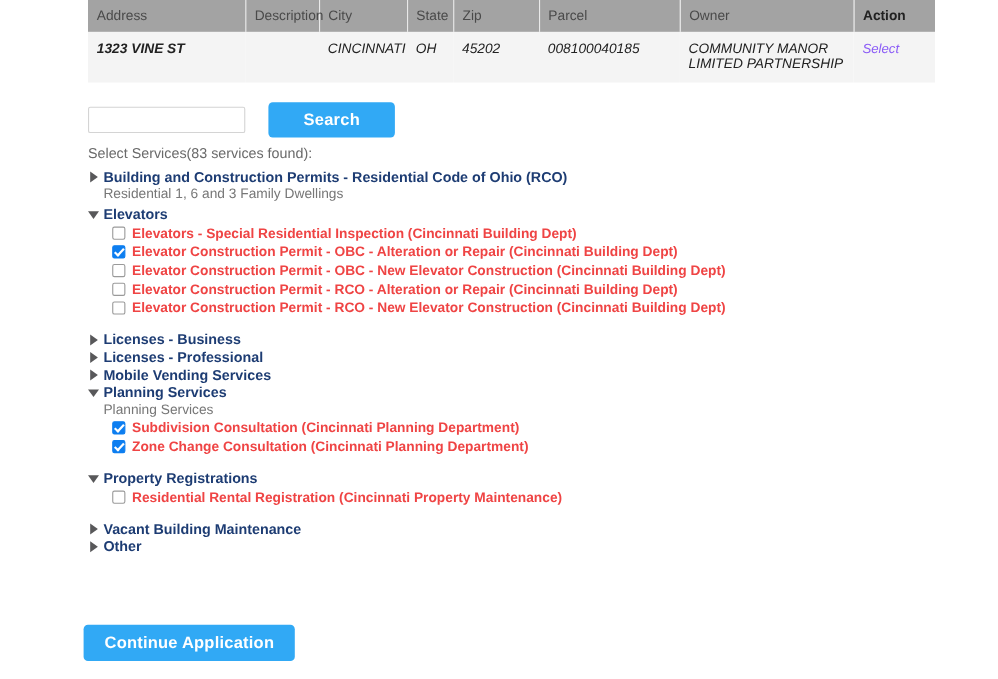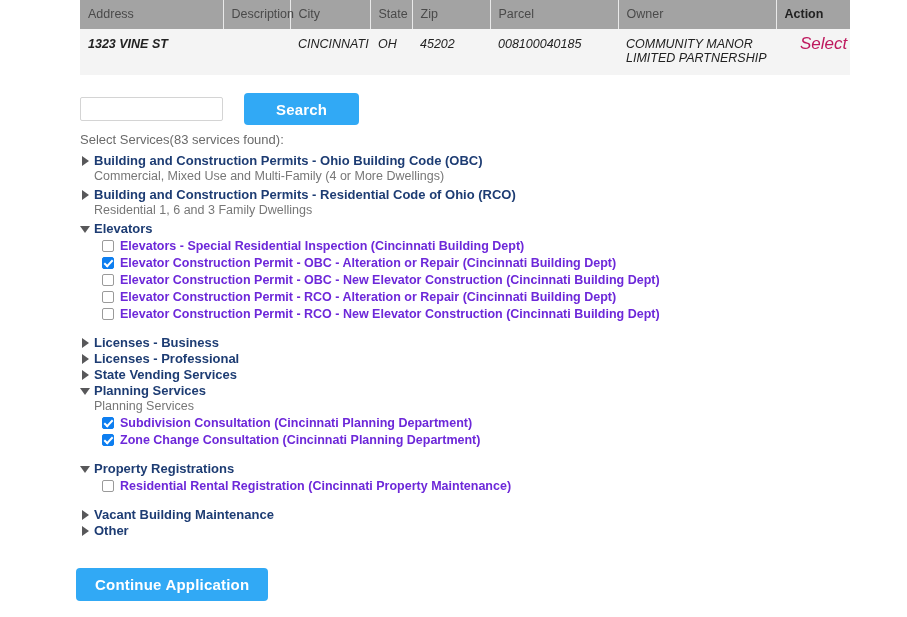--- a/index.html
+++ b/index.html
@@ -49,24 +49,23 @@
     padding: 8px 0 10px 8px;
     font-size: 12.5px;
     color: #222222;
     vertical-align: top;
     line-height: 14px;
     font-style: italic;
   }
   .results-table td.addr { font-weight: bold; }
   .results-table td.owner { line-height: 14px; }
   .select-link {
-    color: #be185d;
+    color: #8b5cf6;
     text-decoration: none;
-    font-size: 17px;
-    margin-left: 16px;
+    font-size: 12px;
   }
 
   
   .search-row {
     position: absolute;
     left: 80px;
     top: 93px;
     display: flex;
     align-items: center;
   }
@@ -194,21 +193,21 @@
     position: absolute;
     left: 3px;
     top: 0px;
     width: 3px;
     height: 7px;
     border: solid #ffffff;
     border-width: 0 2px 2px 0;
     transform: rotate(43deg);
   }
   .option-label {
-    color: #6d28d9;
+    color: #ef4444;
     font-weight: bold;
     font-size: 12.5px;
     line-height: 16px;
     cursor: pointer;
   }
   .gap-md { height: 13px; }
 
   
   .continue-btn {
     position: absolute;
@@ -271,27 +270,20 @@
 
 <div class="search-row">
   <input class="search-input" type="text" placeholder="" value="" style="">
   <button class="search-btn">Search</button>
 </div>
 
 <div class="services-caption">Select Services(83 services found):</div>
 
 <div class="tree">
 
-  <div class="group">
-    <div class="group-header">
-      <span class="arrow collapsed"></span>
-      <span class="group-title">Building and Construction Permits - Ohio Building Code (OBC)</span>
-    </div>
-    <div class="group-desc">Commercial, Mixed Use and Multi-Family (4 or More Dwellings)</div>
-  </div>
 
   <div class="group">
     <div class="group-header">
       <span class="arrow collapsed"></span>
       <span class="group-title">Building and Construction Permits - Residential Code of Ohio (RCO)</span>
     </div>
     <div class="group-desc">Residential 1, 6 and 3 Family Dwellings</div>
   </div>
 
   <div class="group">
@@ -333,21 +325,21 @@
   <div class="group">
     <div class="group-header">
       <span class="arrow collapsed"></span>
       <span class="group-title">Licenses - Professional</span>
     </div>
   </div>
 
   <div class="group">
     <div class="group-header">
       <span class="arrow collapsed"></span>
-      <span class="group-title">State Vending Services</span>
+      <span class="group-title">Mobile Vending Services</span>
     </div>
   </div>
 
   <div class="group">
     <div class="group-header">
       <span class="arrow expanded"></span>
       <span class="group-title">Planning Services</span>
     </div>
     <div class="sub-label">Planning Services</div>
     <div class="option-row">

